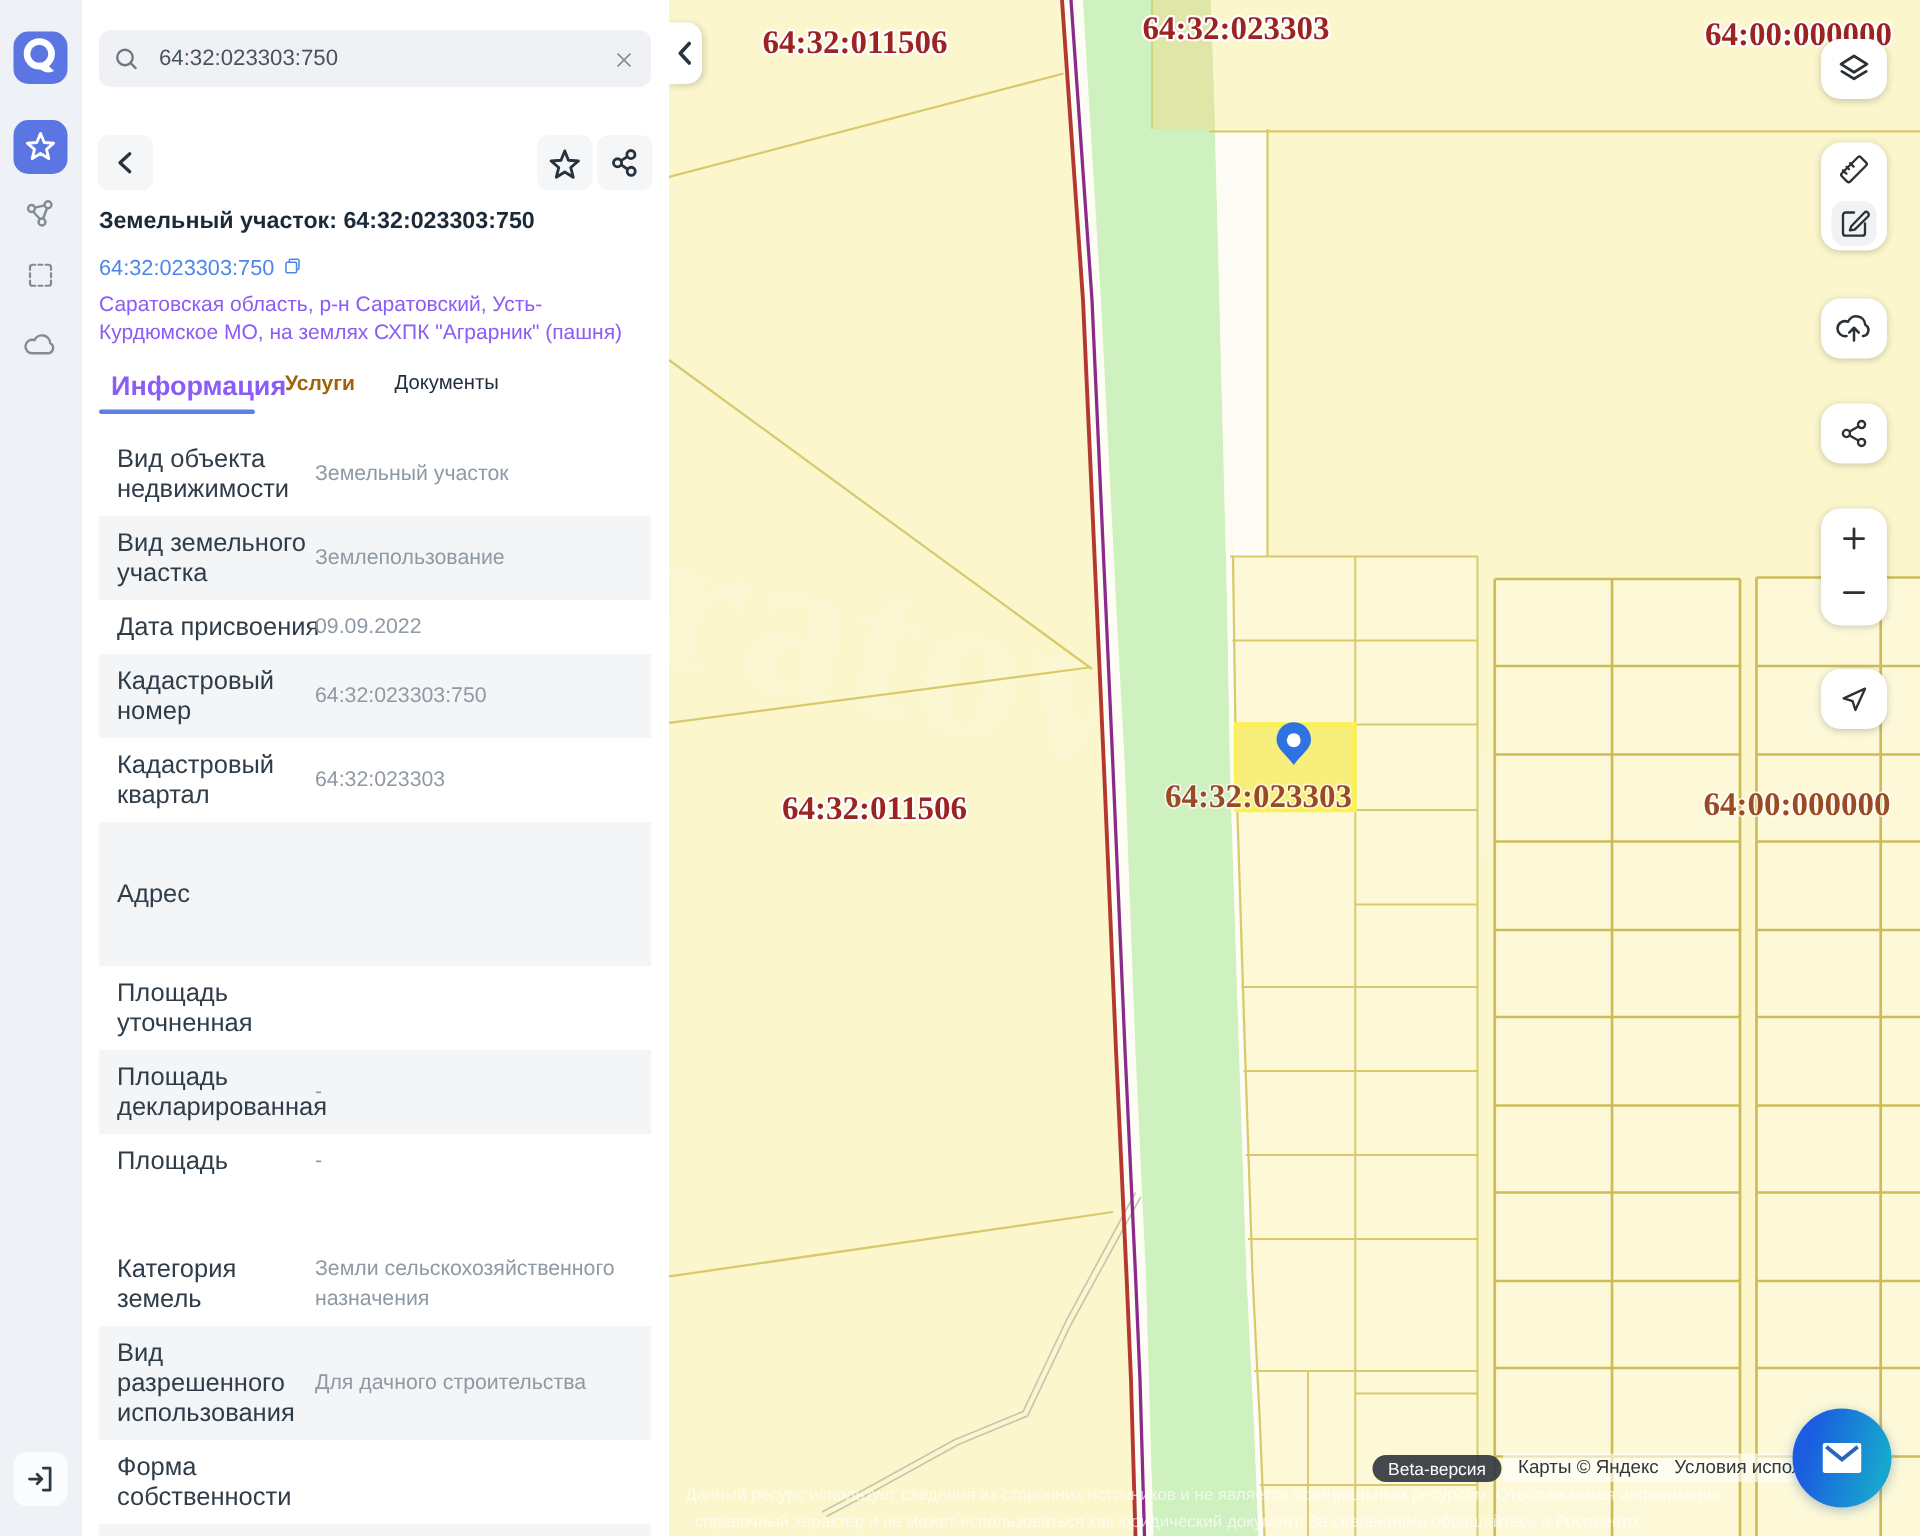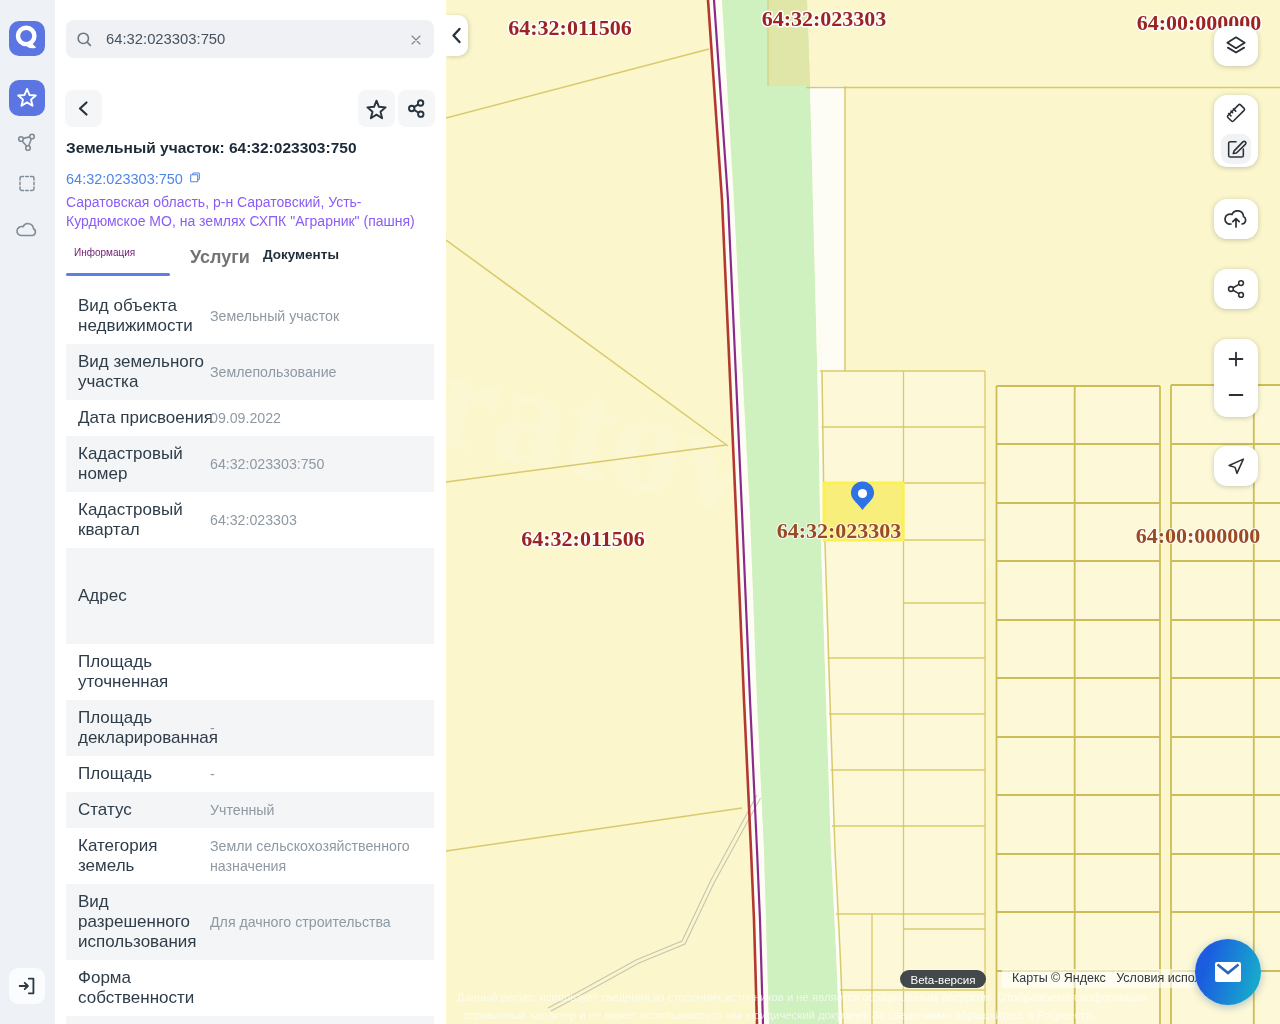--- a/index.html
+++ b/index.html
@@ -174,21 +174,21 @@
         <path d="M5 12 H19"></path>
       </svg>
 </div>
 <div class="mapbtn" style="left:768px;top:446px;width:44px;height:40px">
  <svg width="22" height="22" viewBox="0 0 24 24" fill="none" stroke="#2c3136" stroke-width="1.7" stroke-linejoin="round">
         <path d="M4.5 11.5 L20 4.5 L13 20 L11 13.5 Z"></path>
       </svg>
 </div>
 
 <div class="abs" style="left:556px;top:969px;width:206px;height:19px;background:rgba(255,255,255,.6)"></div>
-<div class="abs" style="left:454px;top:970px;width:86px;height:18px;background:rgba(52,58,65,.93);border-radius:9px;color:#fff;font-size:11.6px;display:flex;align-items:center;justify-content:center">Beta-версия</div>
+<div class="abs" style="left:469px;top:970px;width:86px;height:18px;background:rgba(52,58,65,.93);border-radius:9px;color:#fff;font-size:11.6px;display:flex;align-items:center;justify-content:center">Beta-версия</div>
 <div class="abs" style="left:566px;top:971px;font-size:12.5px;color:#30363c">Карты © Яндекс&nbsp;&nbsp; <span>Условия использования</span></div>
 
 <div class="abs" style="left:356px;top:991px;transform:translateX(-50%);white-space:nowrap;font-size:11.3px;color:rgba(255,255,255,.66)">Данный ресурс использует сведения из сторонних источников и не является официальным ресурсом. Отображаемая информация</div>
 <div class="abs" style="left:333px;top:1009px;transform:translateX(-50%);white-space:nowrap;font-size:11.3px;color:rgba(255,255,255,.66)">справочный характер и не может использоваться как юридический документ. За сведениями обращайтесь в Росреестр.</div>
 
 <div class="abs" style="left:749px;top:939px;width:66px;height:66px;border-radius:50%;background:linear-gradient(105deg,#1b5ce0 20%,#17a6cd 85%);box-shadow:0 2px 8px rgba(30,80,150,.35)">
  <svg class="abs" style="left:20px;top:23px" width="26" height="20" viewBox="0 0 26 20">
         <rect x="0" y="0" width="26" height="20" rx="2" fill="#fff"></rect>
         <path d="M2.5 2.5 L13 11 L23.5 2.5" fill="none" stroke="#2867b8" stroke-width="2.6"></path>
       </svg>
@@ -256,23 +256,23 @@
         <path d="M16 17.1 L20.3 14.4 M16.2 19.9 L20.5 22.8"></path>
       </svg>
  </div>
  <div class="abs" style="left:11px;top:139px;font-size:15.5px;font-weight:bold;color:#1c2a38">Земельный участок: 64:32:023303:750</div>
  <div class="abs" style="left:11px;top:171px;font-size:14.5px;color:#4d86e9">64:32:023303:750</div>
  <svg class="abs" style="left:133px;top:171px" width="14" height="13" viewBox="0 0 24 24" fill="none" stroke="#4d86e9" stroke-width="1.9" stroke-linejoin="round">
       <rect x="4" y="7" width="13" height="13" rx="1.5"></rect>
       <path d="M8 7 V5 a1.5 1.5 0 0 1 1.5-1.5 H18.5 A1.5 1.5 0 0 1 20 5 V14.5 A1.5 1.5 0 0 1 18.5 16 H17"></path>
     </svg>
  <div class="abs" style="left:11px;top:193px;font-size:14px;line-height:19px;color:#8b5cf6">Саратовская область, р-н Саратовский, Усть-<br>Курдюмское МО, на землях СХПК "Аграрник" (пашня)</div>
- <div class="abs" style="left:19px;top:247px;font-size:10px;font-weight:normal;color:#701a75">Информация</div>
- <div class="abs" style="left:135px;top:247px;font-size:18px;font-weight:bold;color:#737373">Услуги</div>
- <div class="abs" style="left:208px;top:247px;font-size:13.5px;font-weight:bold;color:#1f2d3a">Документы</div>
+ <div class="abs" style="left:19px;top:247px;font-size:18px;font-weight:bold;color:#8b5cf6">Информация</div>
+ <div class="abs" style="left:135px;top:247px;font-size:14px;font-weight:bold;color:#a16207">Услуги</div>
+ <div class="abs" style="left:208px;top:247px;font-size:13.5px;font-weight:normal;color:#1f2d3a">Документы</div>
  <div class="abs" style="left:11px;top:273px;width:104px;height:3px;background:#5b7fe3;border-radius:2px"></div>
 
  <div class="row" style="top:288px;height:56px">
       <div class="lbl">Вид объекта<br>недвижимости</div>
       <div class="val">Земельный участок</div>
     </div>
  <div class="row gray" style="top:344px;height:56px">
       <div class="lbl">Вид земельного<br>участка</div>
       <div class="val">Землепользование</div>
     </div>
@@ -295,24 +295,20 @@
       <div class="lbl">Площадь<br>уточненная</div>
     </div>
  <div class="row gray" style="top:700px;height:56px">
       <div class="lbl">Площадь<br>декларированная</div>
       <div class="val">-</div>
     </div>
  <div class="row" style="top:756px;height:36px">
       <div class="lbl">Площадь</div>
       <div class="val">-</div>
     </div>
- <div class="row gray" style="top:792px;height:36px">
-      <div class="lbl">Статус</div>
-      <div class="val">Учтенный</div>
-    </div>
  <div class="row" style="top:828px;height:56px">
       <div class="lbl">Категория<br>земель</div>
       <div class="val">Земли сельскохозяйственного<br>назначения</div>
     </div>
  <div class="row gray" style="top:884px;height:76px">
       <div class="lbl">Вид<br>разрешенного<br>использования</div>
       <div class="val">Для дачного строительства</div>
     </div>
  <div class="row" style="top:960px;height:56px">
       <div class="lbl">Форма<br>собственности</div>

